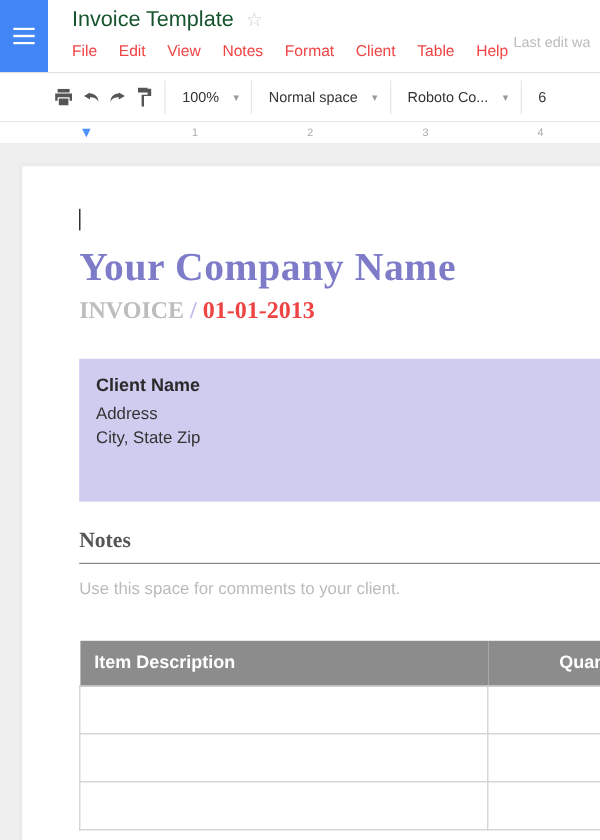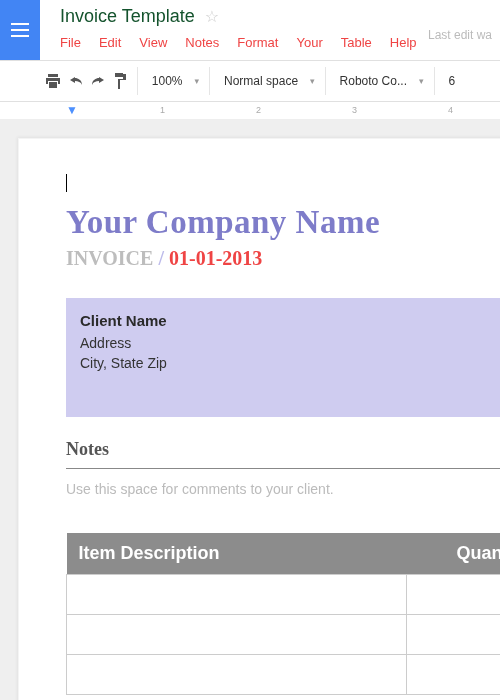--- a/index.html
+++ b/index.html
@@ -39,21 +39,21 @@
 
 .client-box { background: #cfccf0; margin-top: 28px; padding: 14px 14px 42px 14px; width: 460px; }
 .client-box .cname { font-weight: 700; font-size: 15px; color: #2a2a2a; margin-bottom: 6px; }
 .client-box .cline { font-size: 14px; color: #333; margin-bottom: 4px; }
 
 .notes-h { font-family: Georgia, serif; font-size: 18px; color: #555; font-weight: 700; margin-top: 22px; }
 .notes-hr { border: none; border-top: 1px solid #888; margin: 8px 0 12px 0; width: 440px; }
 .notes-ph { color: #bbb; font-size: 14px; }
 
 .items-table { margin-top: 36px; border-collapse: collapse; width: 460px; }
-.items-table th { background: #8c8c8c; color: #fff; font-size: 18px; text-align: left; padding: 10px 12px; font-weight: 600; }
+.items-table th { background: #8c8c8c; color: #fff; font-size: 15px; text-align: left; padding: 10px 12px; font-weight: 600; }
 .items-table th.qty { text-align: right; }
 .items-table td { border: 1px solid #ccc; height: 40px; }
 </style>
 </head>
 <body>
 
 <div class="app-header">
   <div class="menu-btn">
     <svg width="18" height="14" viewBox="0 0 18 14">
         <rect width="18" height="2"></rect>
@@ -65,21 +65,21 @@
     <div class="title-row">
       <div class="doc-title">Invoice Template</div>
       <div class="star">☆</div>
     </div>
     <div class="menus">
       <span>File</span>
       <span>Edit</span>
       <span>View</span>
       <span>Notes</span>
       <span>Format</span>
-      <span>Your</span>
+      <span>Client</span>
       <span>Table</span>
       <span>Help</span>
     </div>
   </div>
   <div class="last-edit">Last edit wa</div>
 </div>
 
 <div class="toolbar">
   <div class="tool-group">
     <span class="tool-icon">

